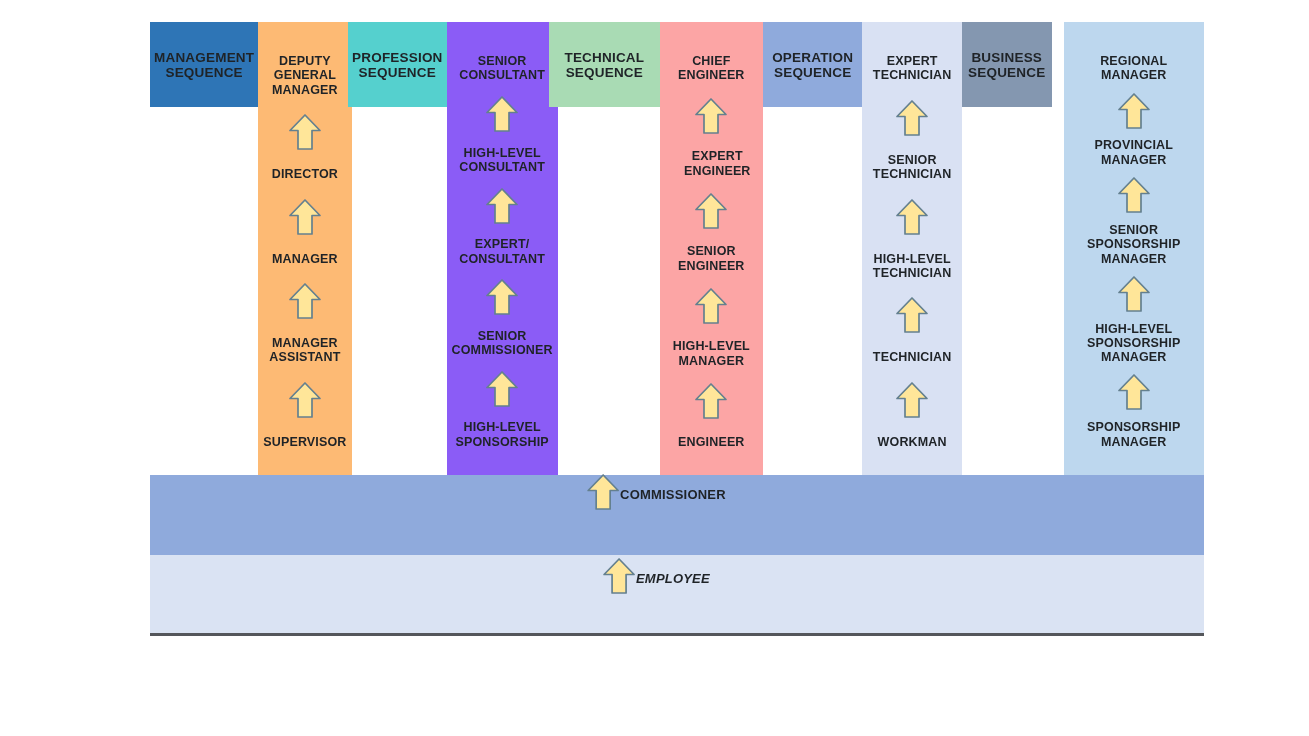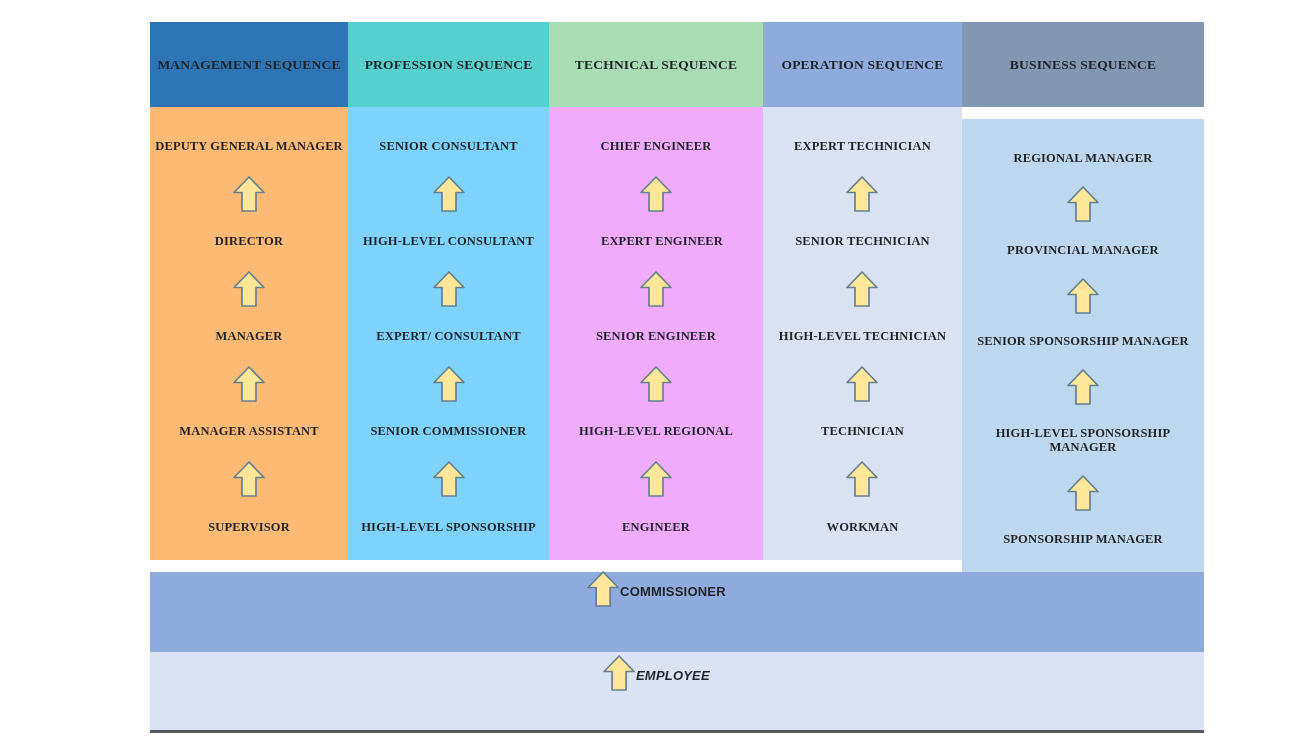--- a/index.html
+++ b/index.html
@@ -1,20 +1,20 @@
 <!DOCTYPE html>
 <html><head>
 <meta charset="utf-8">
 <style>
   html,body{margin:0;padding:0;background:#ffffff;}
   body{font-family:"Liberation Sans", sans-serif; -webkit-font-smoothing:antialiased;}
   .canvas{position:relative;width:1309px;height:736px;background:#ffffff;overflow:hidden;}
   .chart{position:absolute;left:150px;top:22px;width:1054px;border-bottom:3px solid #54565B;box-sizing:content-box;}
   .columns{display:flex;flex-direction:row;width:100%;}
-  .col{display:flex;flex-direction:column;font-family:Liberation Serif, serif;}
+  .col{display:flex;flex-direction:row;}
   .col:nth-child(1){width:18.79%;}
   .col:nth-child(2){width:19.07%;}
   .col:nth-child(3){width:20.30%;}
   .col:nth-child(4){width:18.88%;}
   .col:nth-child(5){width:22.96%;gap:12px;}
   .col-header{height:85px;display:flex;align-items:center;justify-content:center;text-align:center;
     font-size:13.5px;font-weight:700;color:#1F2327;letter-spacing:.2px;padding:0 4px;box-sizing:border-box;}
   .col-body{height:453px;box-sizing:border-box;display:flex;flex-direction:column;align-items:center;
     justify-content:space-between;padding:32px 5px 26px;}
   .role{font-size:12.5px;font-weight:700;color:#1F2327;text-align:center;letter-spacing:.15px;line-height:1.15;}
@@ -58,21 +58,21 @@
             <div class="arrow">
               <svg width="34" height="38" viewBox="0 0 34 38">
                 <path d="M17 2 L32 17.5 L24 17.5 L24 36 L10 36 L10 17.5 L2 17.5 Z" fill="#FFE699" stroke="#64808F" stroke-width="1.7" stroke-linejoin="round"></path>
               </svg>
             </div>
             <div class="role" style="color: rgb(31, 35, 39);">SUPERVISOR</div>
           </div>
         </div>
         <div class="col">
           <div class="col-header" style="background: rgb(85, 208, 206);">PROFESSION SEQUENCE</div>
-          <div class="col-body" style="background: #7dd3fc;">
+          <div class="col-body" style="background: #8b5cf6;">
             <div class="role" style="color: rgb(31, 35, 39);">SENIOR CONSULTANT</div>
             <div class="arrow">
               <svg width="34" height="38" viewBox="0 0 34 38">
                 <path d="M17 2 L32 17.5 L24 17.5 L24 36 L10 36 L10 17.5 L2 17.5 Z" fill="#FFE699" stroke="#64808F" stroke-width="1.7" stroke-linejoin="round"></path>
               </svg>
             </div>
             <div class="role" style="color: rgb(31, 35, 39);">HIGH-LEVEL CONSULTANT</div>
             <div class="arrow">
               <svg width="34" height="38" viewBox="0 0 34 38">
                 <path d="M17 2 L32 17.5 L24 17.5 L24 36 L10 36 L10 17.5 L2 17.5 Z" fill="#FFE699" stroke="#64808F" stroke-width="1.7" stroke-linejoin="round"></path>
@@ -88,40 +88,40 @@
             <div class="arrow">
               <svg width="34" height="38" viewBox="0 0 34 38">
                 <path d="M17 2 L32 17.5 L24 17.5 L24 36 L10 36 L10 17.5 L2 17.5 Z" fill="#FFE699" stroke="#64808F" stroke-width="1.7" stroke-linejoin="round"></path>
               </svg>
             </div>
             <div class="role" style="color: rgb(31, 35, 39);">HIGH-LEVEL SPONSORSHIP</div>
           </div>
         </div>
         <div class="col">
           <div class="col-header" style="background: rgb(169, 219, 180);">TECHNICAL SEQUENCE</div>
-          <div class="col-body" style="background: #f0abfc;">
+          <div class="col-body" style="background: #fca5a5;">
             <div class="role" style="color: rgb(31, 35, 39);">CHIEF ENGINEER</div>
             <div class="arrow">
               <svg width="34" height="38" viewBox="0 0 34 38">
                 <path d="M17 2 L32 17.5 L24 17.5 L24 36 L10 36 L10 17.5 L2 17.5 Z" fill="#FFE699" stroke="#64808F" stroke-width="1.7" stroke-linejoin="round"></path>
               </svg>
             </div>
             <div class="role" style="color: rgb(31, 35, 39); padding-left: 12px;">EXPERT ENGINEER</div>
             <div class="arrow">
               <svg width="34" height="38" viewBox="0 0 34 38">
                 <path d="M17 2 L32 17.5 L24 17.5 L24 36 L10 36 L10 17.5 L2 17.5 Z" fill="#FFE699" stroke="#64808F" stroke-width="1.7" stroke-linejoin="round"></path>
               </svg>
             </div>
             <div class="role" style="color: rgb(31, 35, 39);">SENIOR ENGINEER</div>
             <div class="arrow">
               <svg width="34" height="38" viewBox="0 0 34 38">
                 <path d="M17 2 L32 17.5 L24 17.5 L24 36 L10 36 L10 17.5 L2 17.5 Z" fill="#FFE699" stroke="#64808F" stroke-width="1.7" stroke-linejoin="round"></path>
               </svg>
             </div>
-            <div class="role" style="color: rgb(31, 35, 39);">HIGH-LEVEL REGIONAL</div>
+            <div class="role" style="color: rgb(31, 35, 39);">HIGH-LEVEL MANAGER</div>
             <div class="arrow">
               <svg width="34" height="38" viewBox="0 0 34 38">
                 <path d="M17 2 L32 17.5 L24 17.5 L24 36 L10 36 L10 17.5 L2 17.5 Z" fill="#FFE699" stroke="#64808F" stroke-width="1.7" stroke-linejoin="round"></path>
               </svg>
             </div>
             <div class="role" style="color: rgb(31, 35, 39);">ENGINEER</div>
           </div>
         </div>
         <div class="col">
           <div class="col-header" style="background: rgb(143, 170, 220);">OPERATION SEQUENCE</div>

